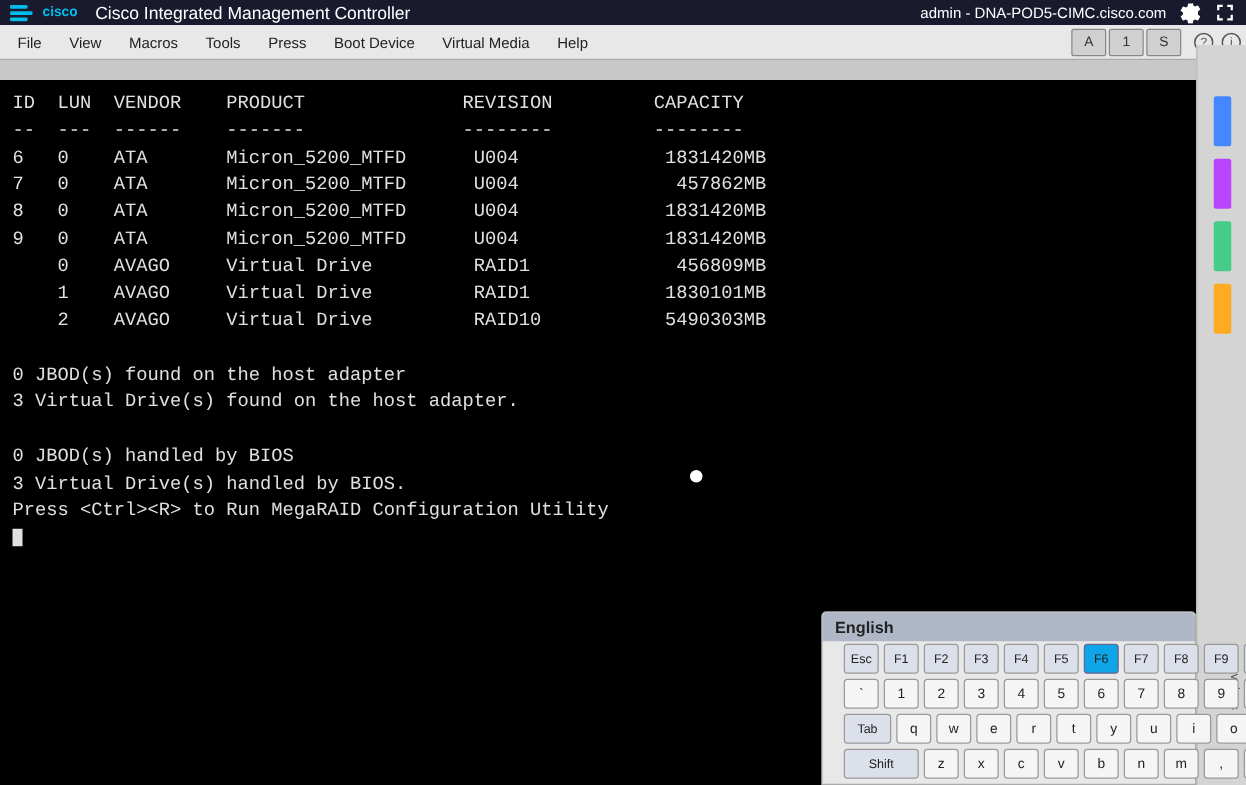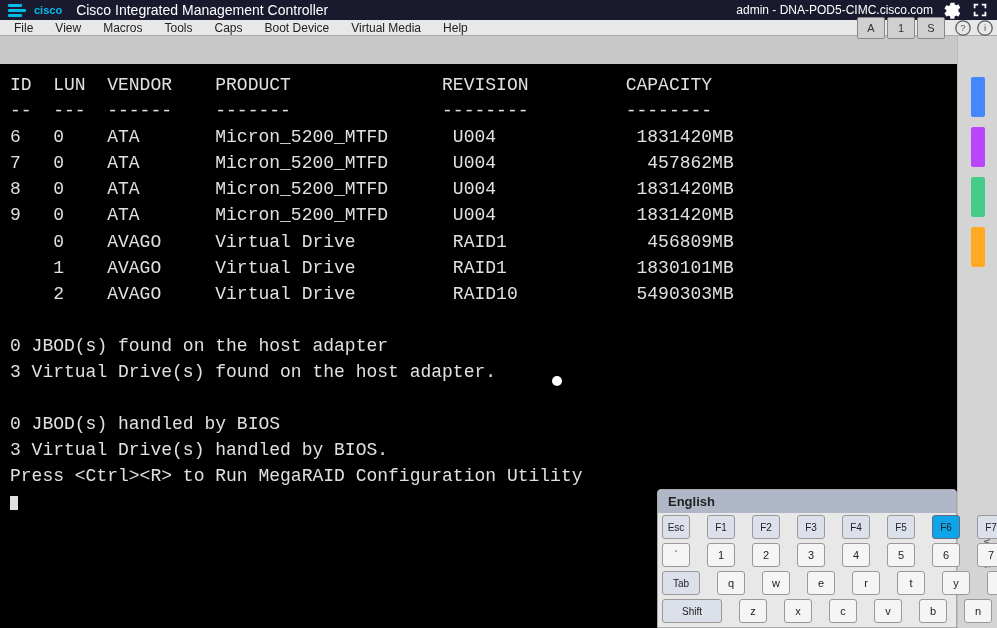--- a/index.html
+++ b/index.html
@@ -61,21 +61,21 @@
       height: 18px;
       color: white;
       cursor: pointer;
     }
 
     
     #menu-bar {
       display: flex;
       align-items: center;
       background: #e8e8e8;
-      height: 16px;
+      height: 28px;
       padding: 0 4px;
       border-bottom: 1px solid #aaa;
       gap: 2px;
       justify-content: flex-end;
     }
     .menu-item {
       padding: 4px 10px;
       font-size: 12px;
       color: #222;
       cursor: pointer;
@@ -121,21 +121,21 @@
       background: #000;
       overflow: hidden;
     }
 
     
     #terminal {
       width: 100%;
       height: 100%;
       padding: 8px 10px;
       font-family: 'Courier New', Courier, monospace;
-      font-size: 18px;
+      font-size: 15px;
       color: #e0e0e0;
       line-height: 1.45;
       white-space: pre;
       background: #000;
     }
 
     
     .cursor {
       display: inline-block;
       width: 8px;
@@ -173,22 +173,23 @@
     #vkeyboard-header {
       background: #b0b8c8;
       padding: 4px 10px;
       font-size: 13px;
       font-weight: bold;
       color: #222;
       border-radius: 4px 4px 0 0;
     }
     .kb-row {
       display: flex;
-      gap: 17px;
+      gap: 4px;
       padding: 2px 4px;
+      margin-left: 13px;
     }
     .kb-key {
       min-width: 28px;
       height: 24px;
       background: #f5f5f5;
       border: 1px solid #999;
       border-radius: 3px;
       display: flex;
       align-items: center;
       justify-content: center;
@@ -243,21 +244,21 @@
       <path d="M3 3h5v2H5v3H3V3zm9 0h5v5h-2V5h-3V3zM3 12h2v3h3v2H3v-5zm12 3h-3v2h5v-5h-2v3z"></path>
     </svg>
   </div>
 </div>
 
 <div id="menu-bar">
   <div class="menu-item">File</div>
   <div class="menu-item">View</div>
   <div class="menu-item">Macros</div>
   <div class="menu-item">Tools</div>
-  <div class="menu-item">Caps</div>
+  <div class="menu-item">Press</div>
   <div class="menu-item">Boot Device</div>
   <div class="menu-item">Virtual Media</div>
   <div class="menu-item">Help</div>
 
   <div style="margin-left:auto; display:flex; gap:2px; align-items:center;">
     <div class="toolbar-btn">A</div>
     <div class="toolbar-btn">1</div>
     <div class="toolbar-btn">S</div>
   </div>
 

